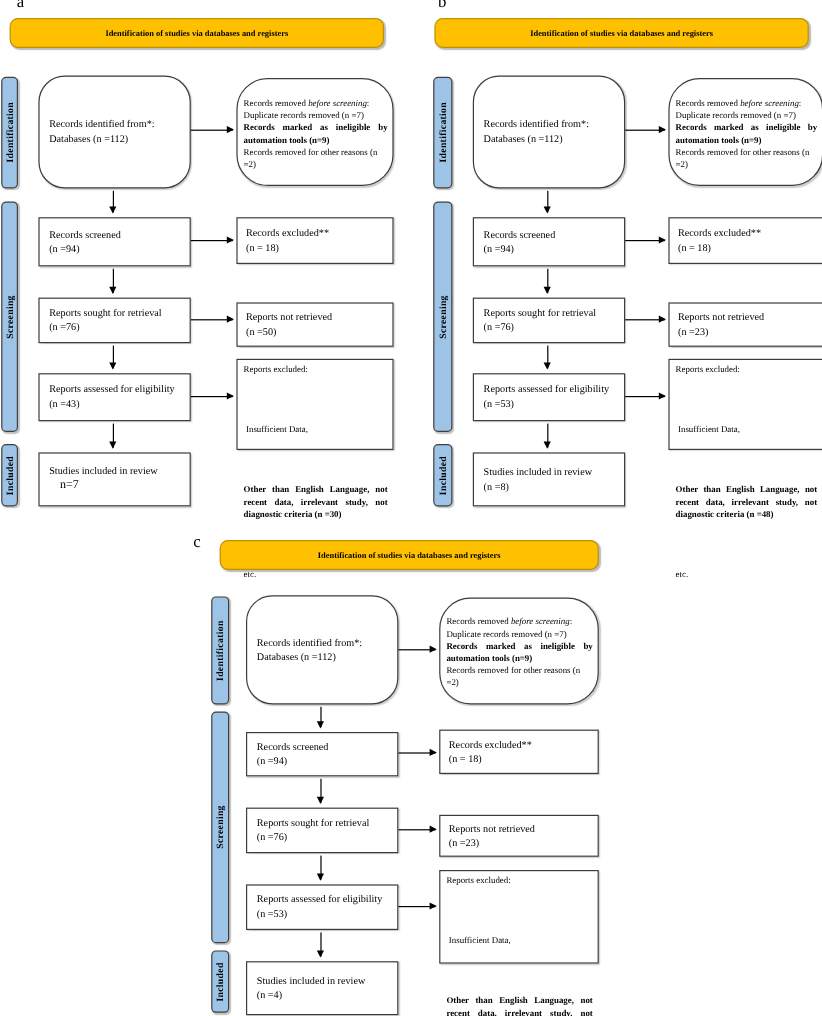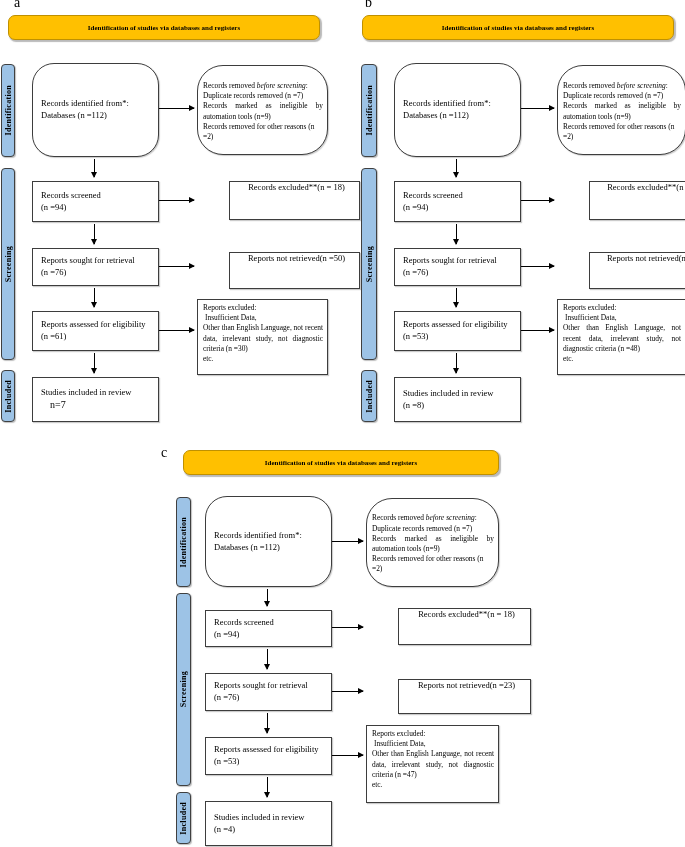--- a/index.html
+++ b/index.html
@@ -35,48 +35,48 @@
   .panel-c .stage-id{top:53px;height:90px;}
   .panel-c .stage-scr{top:149px;height:193px;}
   .panel-c .stage-inc{top:348px;height:52px;}
 
   .box{position:absolute;background:#fff;border:1.3px solid #3d3d3d;box-sizing:border-box;
        box-shadow:1px 1px 1px rgba(140,140,140,.45);}
   .main{left:34px;width:127px;display:flex;flex-direction:column;justify-content:center;
         padding:0 3px 0 8px;font-size:8.5px;line-height:1.4;}
   .panel-b .main{left:42px;}
   .panel-c .main{left:30px;}
-  .rightbox{left:199px;width:131px;display:flex;flex-direction:row;justify-content:center;
-        padding:0 3px 0 7px;font-size:8.5px;line-height:1.4;margin-left:32px;}
+  .rightbox{left:199px;width:131px;display:flex;flex-direction:column;justify-content:center;
+        padding:0 3px 0 7px;font-size:8.5px;line-height:1.4;}
   .smallbox{left:199px;width:131px;font-size:7.4px;line-height:1.38;
         padding:3px 4px 0 5px;display:flex;flex-direction:column;}
   .smallbox.center{justify-content:center;}
   .panel-b .rightbox,.panel-b .smallbox{left:205px;width:129px;}
   .panel-c .rightbox,.panel-c .smallbox{left:191px;width:133px;}
 
   .box-identified{top:63px;height:94px;border-radius:22px;}
   .box-removed{top:65px;height:90px;border-radius:26px;}
   .box-screened{top:181px;height:41px;}
   .box-excluded{top:181px;height:39px;}
   .box-sought{top:248px;height:38px;}
   .box-notretrieved{top:252px;height:37px;}
   .box-assessed{top:311px;height:40px;}
-  .box-reportsexcluded{top:299px;height:76px;}
+  .box-reportsexcluded{top:299px;height:76px;gap:40px;}
   .box-included{top:377px;height:45px;}
   .panel-c .box-identified{top:52px;height:91px;}
   .panel-c .box-removed{top:54px;height:89px;}
   .panel-c .box-screened{top:166px;height:37px;}
   .panel-c .box-excluded{top:164px;height:37px;}
   .panel-c .box-sought{top:229px;height:38px;}
   .panel-c .box-notretrieved{top:235px;height:35px;}
   .panel-c .box-assessed{top:293px;height:38px;}
   .panel-c .box-reportsexcluded{top:281px;height:78px;}
   .panel-c .box-included{top:357px;height:45px;}
 
-  .jl{text-align:justify;}
+  .jl{text-align:justify;font-weight:bold;}
   .ind{padding-left:2px;}
   .panel-a .box-included .l2{padding-left:9px;font-size:10px;}
 
   .arrow-v{position:absolute;width:0;border-left:1.3px solid #000;left:96px;}
   .arrow-v::after{content:"";position:absolute;left:-4px;bottom:-1px;
     border-left:3.5px solid transparent;border-right:3.5px solid transparent;
     border-top:6px solid #000;}
   .panel-b .arrow-v{left:104px;}
   .panel-c .arrow-v{left:92px;}
   .av1{top:159px;height:18px;}
@@ -145,21 +145,21 @@
       <div>Reports sought for retrieval</div>
       <div>(n =76)</div>
     </div>
     <div class="box rightbox box-notretrieved">
       <div>Reports not retrieved</div>
       <div>(n =50)</div>
     </div>
 
     <div class="box main box-assessed">
       <div>Reports assessed for eligibility</div>
-      <div>(n =61)</div>
+      <div>(n =43)</div>
     </div>
     <div class="box smallbox box-reportsexcluded">
       <div>Reports excluded:</div>
       <div class="ind">Insufficient Data,</div>
       <div class="jl">Other than English Language, not recent data, irrelevant study, not diagnostic criteria (n =30)</div>
       <div>etc.</div>
     </div>
 
     <div class="box main box-included">
       <div class="l1">Studies included in review</div>

